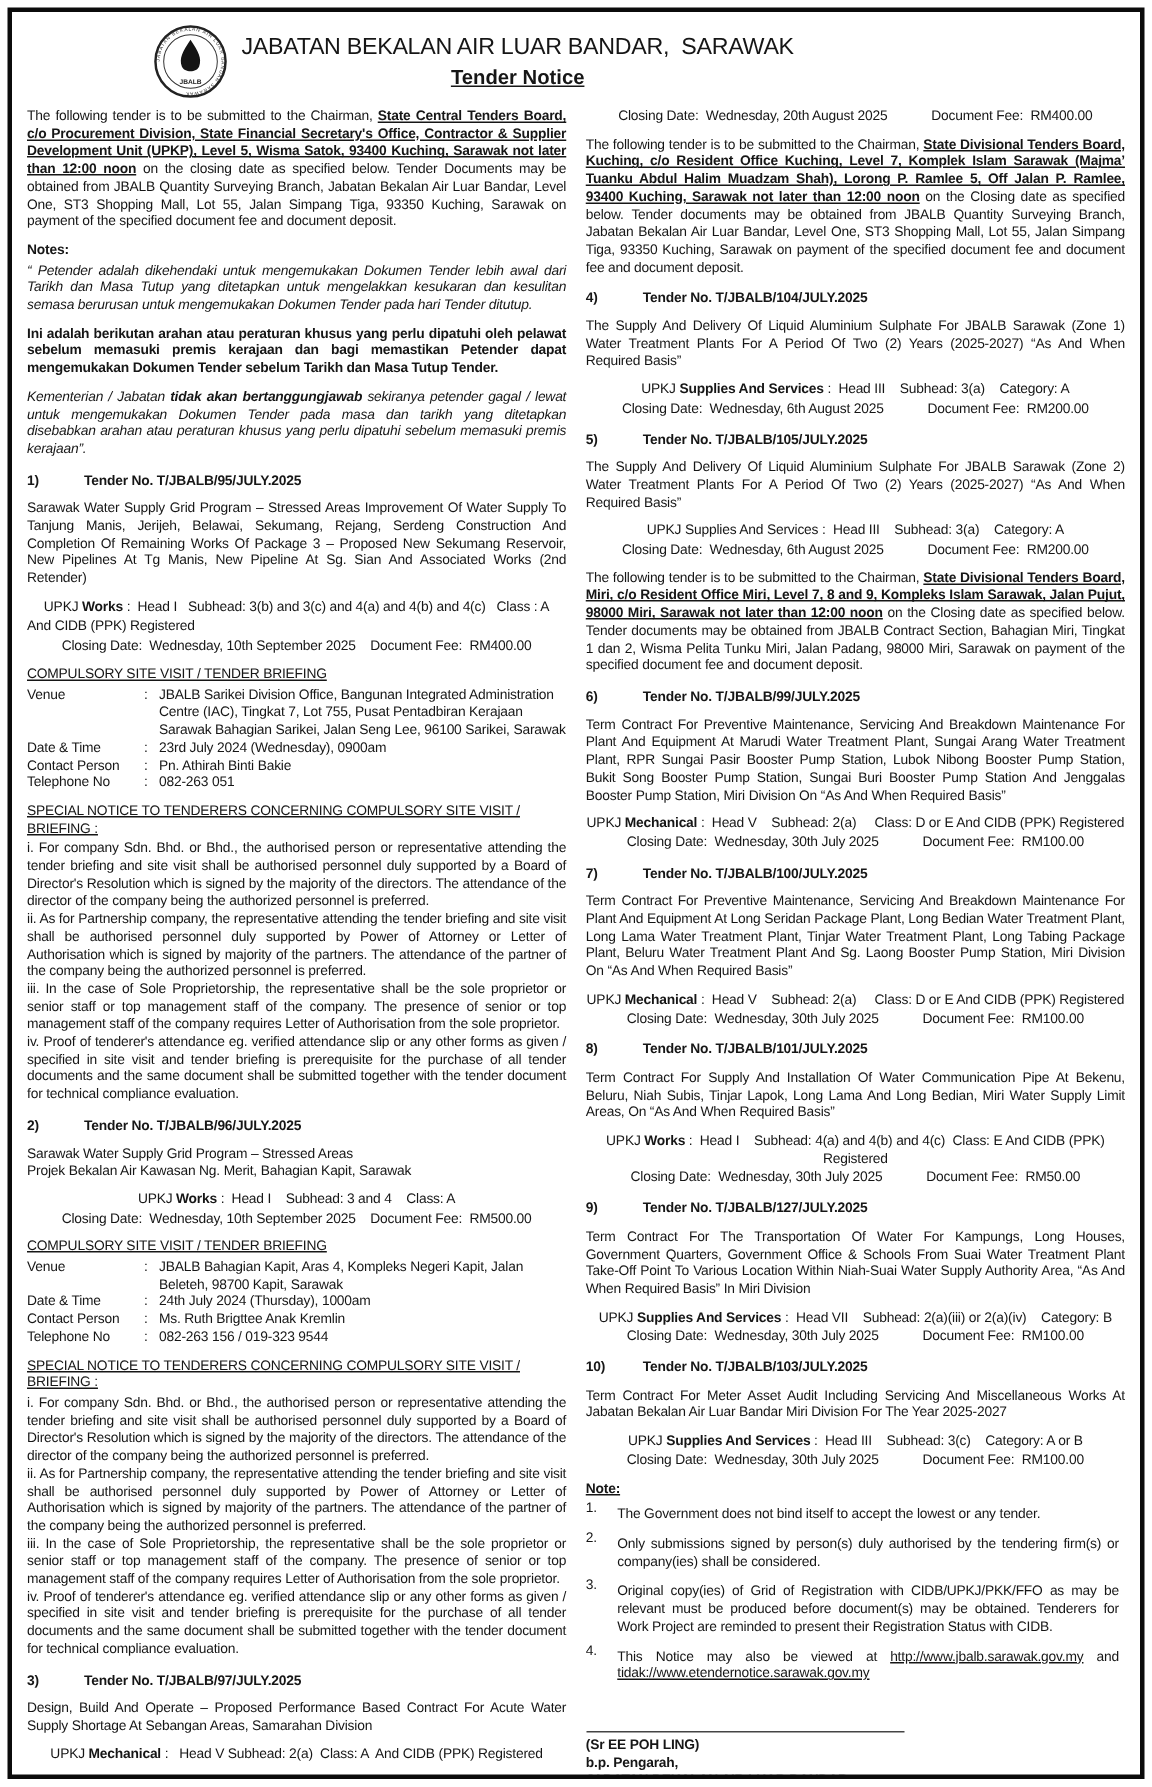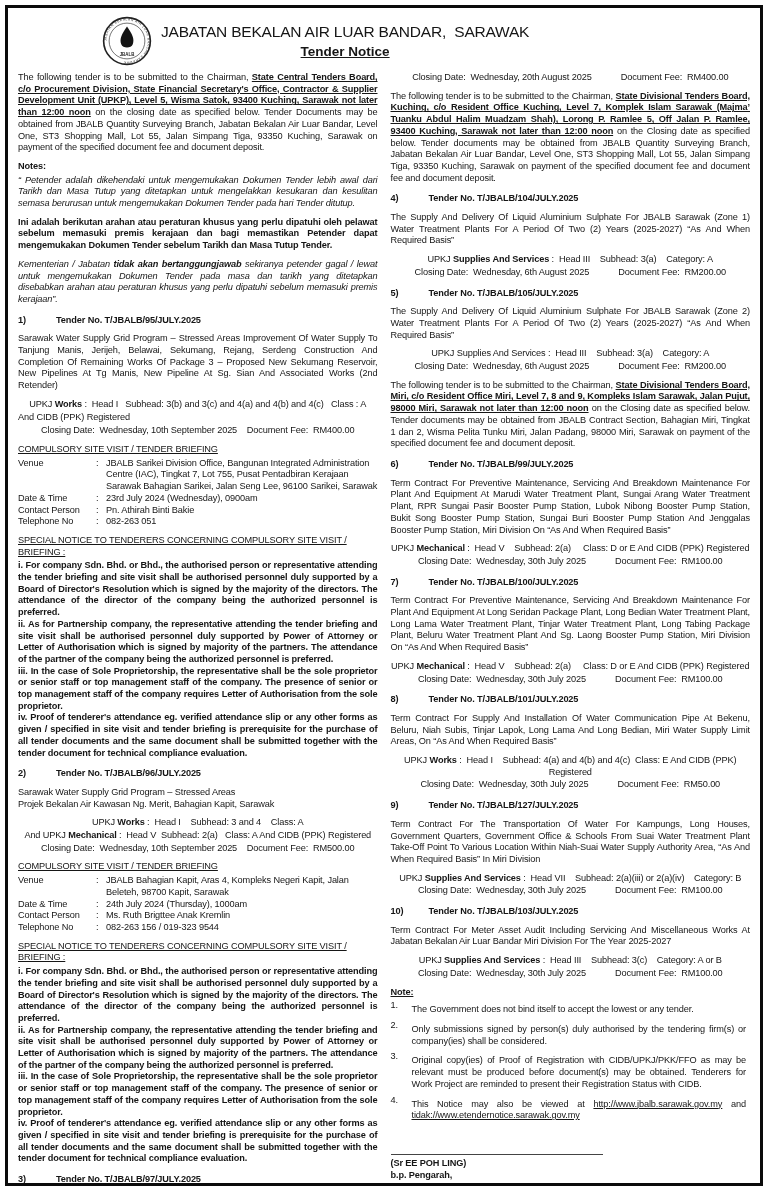--- a/index.html
+++ b/index.html
@@ -29,21 +29,21 @@
   .pre { white-space: pre-wrap; text-align: center; }
   .preline { white-space: pre-line; }
   .m2 { margin: 0 0 2px 0; }
 
   .thead { display: flex; font-weight: bold; margin: 9px 0 7px 0; }
   .tnum { width: 38px; flex: none; }
 
   .svrow { display: grid; grid-template-columns: 78px 10px 1fr; }
   .svtable { margin: 0 0 7px 0; }
   .special-items p { margin: 0; }
-  .special-items { margin: 0 0 7px 0; font-weight: bold; }
+  .special-items { margin: 0 0 7px 0; }
 
   .noterow { display: grid; grid-template-columns: 17px 1fr; }
   .noterow p { margin: 4px; }
   .url { text-decoration: underline; }
 
   .sig { margin-top: 28px; font-weight: bold; }
   .sigline { width: 212px; border-top: 1px solid #444; margin-bottom: 3px; }
   .sigdate { margin-top: 10px; font-weight: bold; }
 
   .upkj { margin: 0 0 1px 0; }
@@ -127,21 +127,20 @@
           </div>
 
         <div>
           <div class="thead">
               <span class="tnum">2)</span>
               <span>Tender No. T/JBALB/96/JULY.2025</span>
             </div>
           <p class="preline">Sarawak Water Supply Grid Program – Stressed Areas
 Projek Bekalan Air Kawasan Ng. Merit, Bahagian Kapit, Sarawak</p>
           <p class="pre upkj"><span>UPKJ </span><span class="b">Works</span><span> :  Head I    Subhead: 3 and 4    Class: A</span></p>
-          <p class="pre upkj"><span>And UPKJ </span><span class="b">Mechanical</span><span> :  Head V  Subhead: 2(a)   Class: A And CIDB (PPK) Registered</span></p>
           <p class="pre cf">Closing Date:  Wednesday, 10th September 2025    Document Fee:  RM500.00</p>
         </div>
 
         <p class="uline m2">COMPULSORY SITE VISIT / TENDER BRIEFING</p>
         <div class="svtable">
             <div class="svrow">
             <span>Venue</span>
               <span>:</span>
               <span>JBALB Bahagian Kapit, Aras 4, Kompleks Negeri Kapit, Jalan Beleteh, 98700 Kapit, Sarawak</span>
           </div>
@@ -264,21 +263,21 @@
             <div class="noterow">
             <span>1.</span>
             <p class="just">The Government does not bind itself to accept the lowest or any tender.</p>
           </div>
             <div class="noterow">
             <span>2.</span>
             <p class="just">Only submissions signed by person(s) duly authorised by the tendering firm(s) or company(ies) shall be considered.</p>
           </div>
             <div class="noterow">
             <span>3.</span>
-            <p class="just">Original copy(ies) of Proof of Registration with CIDB/UPKJ/PKK/FFO as may be relevant must be produced before document(s) may be obtained.  Tenderers for Work Project are reminded to present their Registration Status with CIDB.</p>
+            <p class="just">Original copy(ies) of Grid of Registration with CIDB/UPKJ/PKK/FFO as may be relevant must be produced before document(s) may be obtained.  Tenderers for Work Project are reminded to present their Registration Status with CIDB.</p>
           </div>
           </div>
         <div class="noterow">
           <span>4.</span>
           <p class="just"><span>This Notice may also be viewed at </span><span class="url">http://www.jbalb.sarawak.gov.my</span><span> and </span><span class="url">tidak://www.etendernotice.sarawak.gov.my</span></p>
         </div>
 
         <div class="sig">
           <div class="sigline"></div>
           <div>(Sr EE POH LING)</div>

